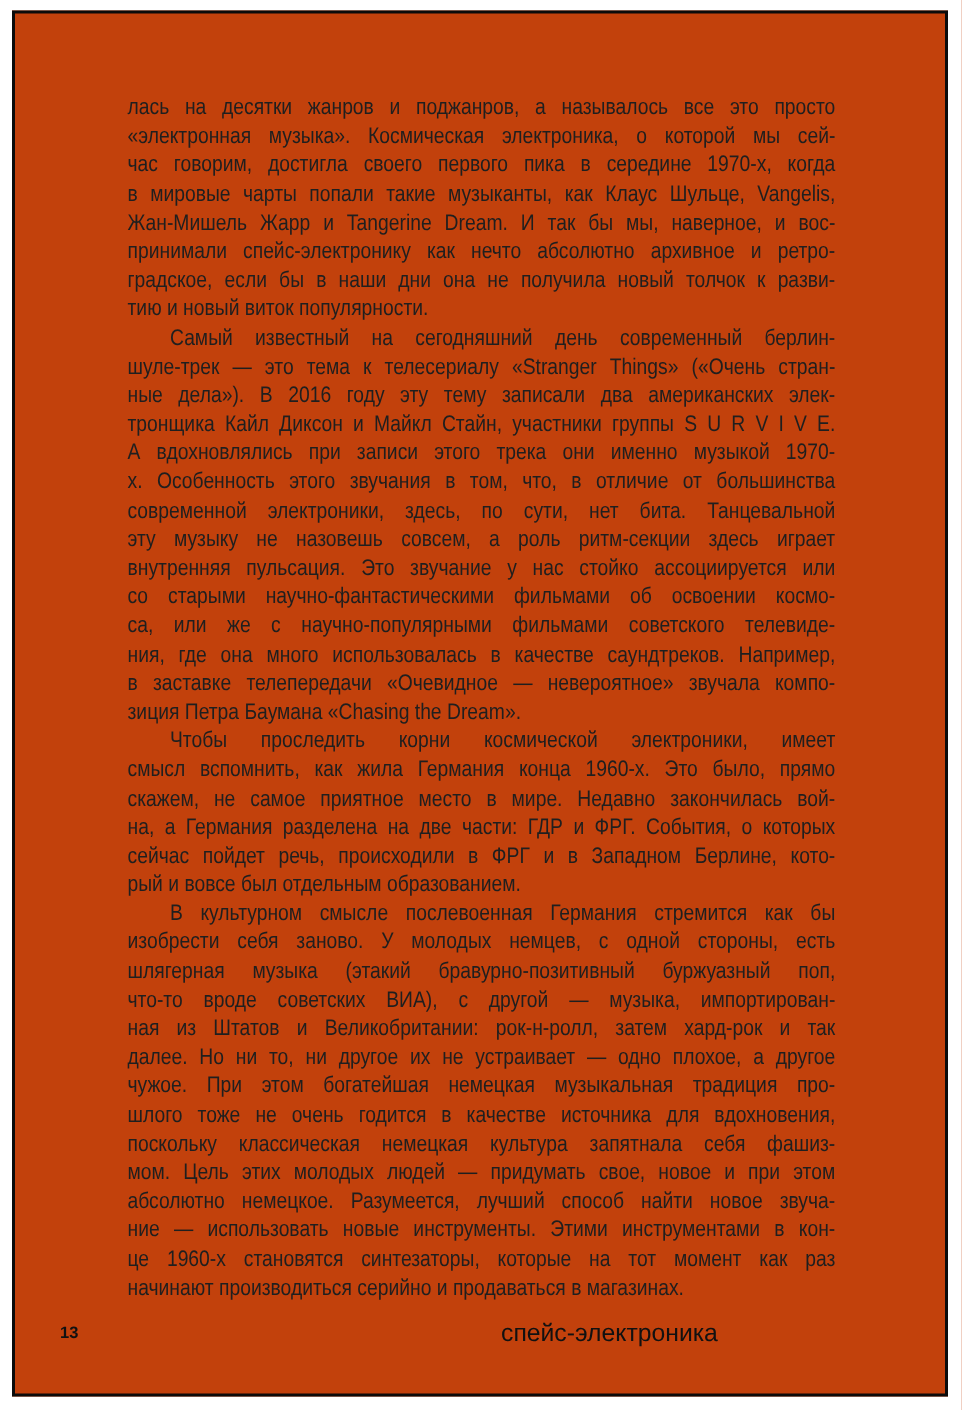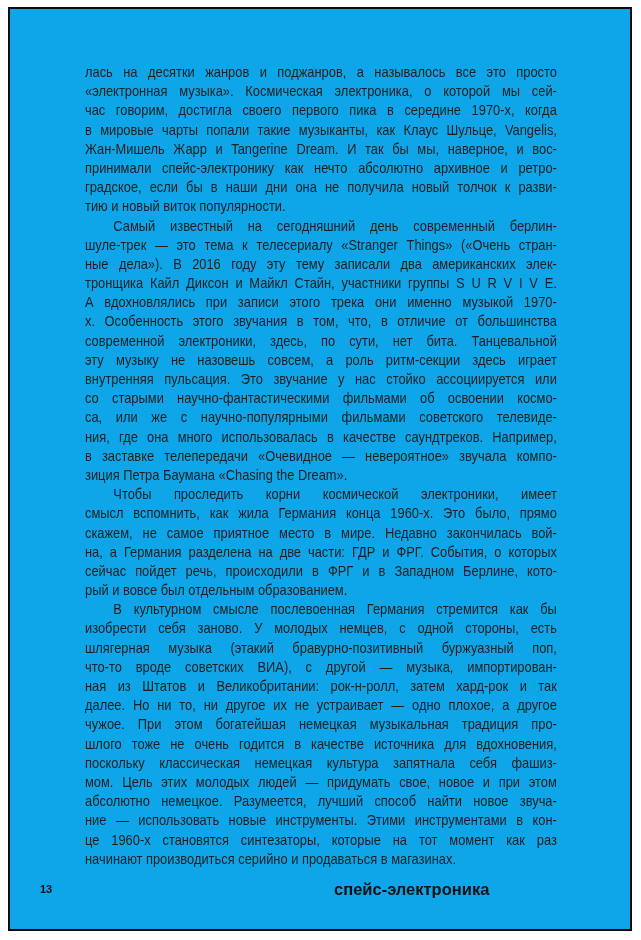--- a/index.html
+++ b/index.html
@@ -15,21 +15,21 @@
     overflow: hidden;
   }
   .frame {
     position: absolute;
     left: 8px;
     top: 7px;
     width: 624px;
     height: 924px;
     box-sizing: border-box;
     border: 2px solid #0b0b0b;
-    background: #0ea5e9;
+    background: #c2410c;
   }
   .textblock {
     position: absolute;
     left: 75px;
     top: 53px;
     width: 550px;
     transform: scaleX(0.858);
     transform-origin: 0 0;
     color: #1f1f1f;
     font-size: 15px;
@@ -51,21 +51,21 @@
     font-size: 11px;
     font-weight: bold;
     line-height: 16px;
     color: #111111;
   }
   .footer-title {
     position: absolute;
     left: 324px;
     top: 872px;
     font-size: 16.5px;
-    font-weight: bold;
+    font-weight: normal;
     line-height: 16px;
     color: #111111;
   }
 </style>
 </head>
 <body>
 
 <div class="frame">
   <div class="textblock" id="textblock">
       <div class="para">

